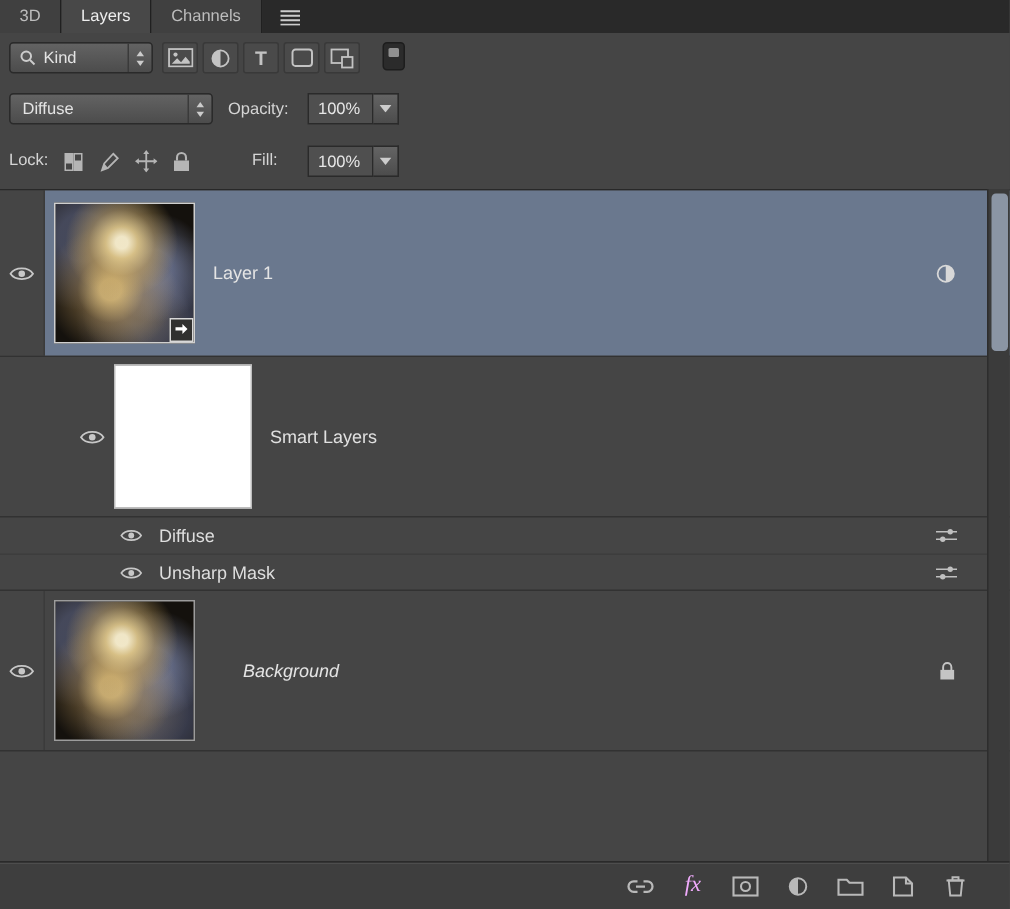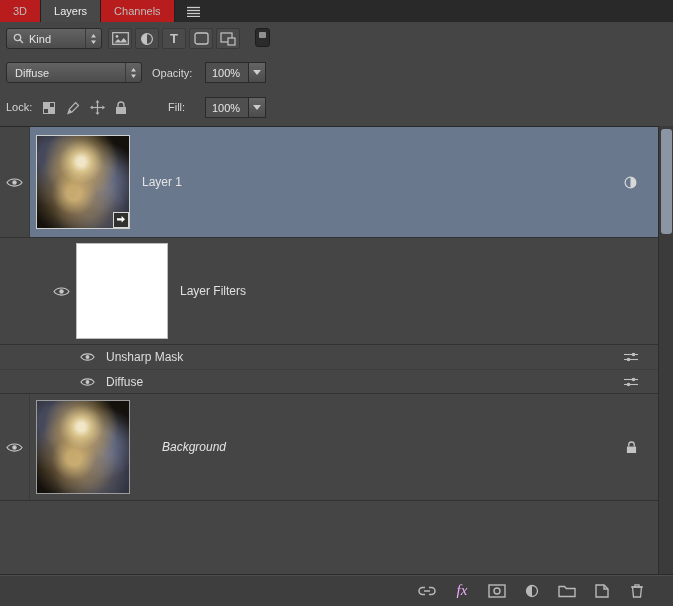--- a/index.html
+++ b/index.html
@@ -10,21 +10,21 @@
     position:relative;
     overflow:hidden;
     color:#dcdcdc;
   }
   svg { display:block; }
 
   
   .tabbar { position:absolute; top:0; left:0; width:673px; height:22px;
     background:#292929; display:flex; align-items:stretch; }
   .tab { padding:0 13px; display:flex; align-items:center;
-    font-size:11px; color:#bdbdbd; background:#b91c1c;
+    font-size:11px; color:#bdbdbd; background:#404040;
     border-right:1px solid #202020; cursor:default; }
   .tab.active { background:#484848; color:#eeeeee; }
   .panel-menu { width:26px; display:flex; align-items:center; justify-content:center; margin-left:6px; }
 
   
   .ctl { position:absolute; font-size:11px; color:#d5d5d5; }
   .select {
     background:linear-gradient(#636363,#4c4c4c);
     border:1px solid #2a2a2a; border-radius:3px;
     display:flex; align-items:center; height:21px;
@@ -281,49 +281,49 @@
   <div class="hdiv"></div>
 
   <div class="sf-row">
     <div class="sf-eye">
       <svg width="17" height="11" viewBox="0 0 17 11">
         <path d="M1 5.5C4 .8 13 .8 16 5.5 13 10.2 4 10.2 1 5.5Z" fill="none" stroke="#c7c7c7" stroke-width="1.2"></path>
         <circle cx="8.5" cy="5.5" r="2.2" fill="#c7c7c7"></circle>
       </svg>
     </div>
     <div class="mask-thumb"></div>
-    <span class="sf-label">Layer Filters</span>
+    <span class="sf-label">Smart Layers</span>
   </div>
   <div class="hdiv"></div>
 
   <div class="fitem">
     <div class="eye-small">
       <svg width="15" height="10" viewBox="0 0 17 11">
         <path d="M1 5.5C4 .8 13 .8 16 5.5 13 10.2 4 10.2 1 5.5Z" fill="none" stroke="#c7c7c7" stroke-width="1.2"></path>
         <circle cx="8.5" cy="5.5" r="2.2" fill="#c7c7c7"></circle>
       </svg>
     </div>
-    <span class="fname">Unsharp Mask</span>
+    <span class="fname">Diffuse</span>
     <span class="row-right">
       <svg width="16" height="12" viewBox="0 0 16 12">
         <line x1="1" y1="3.5" x2="15" y2="3.5" stroke="#c0c0c0" stroke-width="1.1"></line>
         <circle cx="10.5" cy="3.5" r="1.8" fill="#c0c0c0"></circle>
         <line x1="1" y1="8.5" x2="15" y2="8.5" stroke="#c0c0c0" stroke-width="1.1"></line>
         <circle cx="5.5" cy="8.5" r="1.8" fill="#c0c0c0"></circle>
       </svg>
     </span>
   </div>
   <div class="fitem">
     <div class="eye-small">
       <svg width="15" height="10" viewBox="0 0 17 11">
         <path d="M1 5.5C4 .8 13 .8 16 5.5 13 10.2 4 10.2 1 5.5Z" fill="none" stroke="#c7c7c7" stroke-width="1.2"></path>
         <circle cx="8.5" cy="5.5" r="2.2" fill="#c7c7c7"></circle>
       </svg>
     </div>
-    <span class="fname">Diffuse</span>
+    <span class="fname">Unsharp Mask</span>
     <span class="row-right">
       <svg width="16" height="12" viewBox="0 0 16 12">
         <line x1="1" y1="3.5" x2="15" y2="3.5" stroke="#c0c0c0" stroke-width="1.1"></line>
         <circle cx="10.5" cy="3.5" r="1.8" fill="#c0c0c0"></circle>
         <line x1="1" y1="8.5" x2="15" y2="8.5" stroke="#c0c0c0" stroke-width="1.1"></line>
         <circle cx="5.5" cy="8.5" r="1.8" fill="#c0c0c0"></circle>
       </svg>
     </span>
   </div>
   <div class="hdiv"></div>

